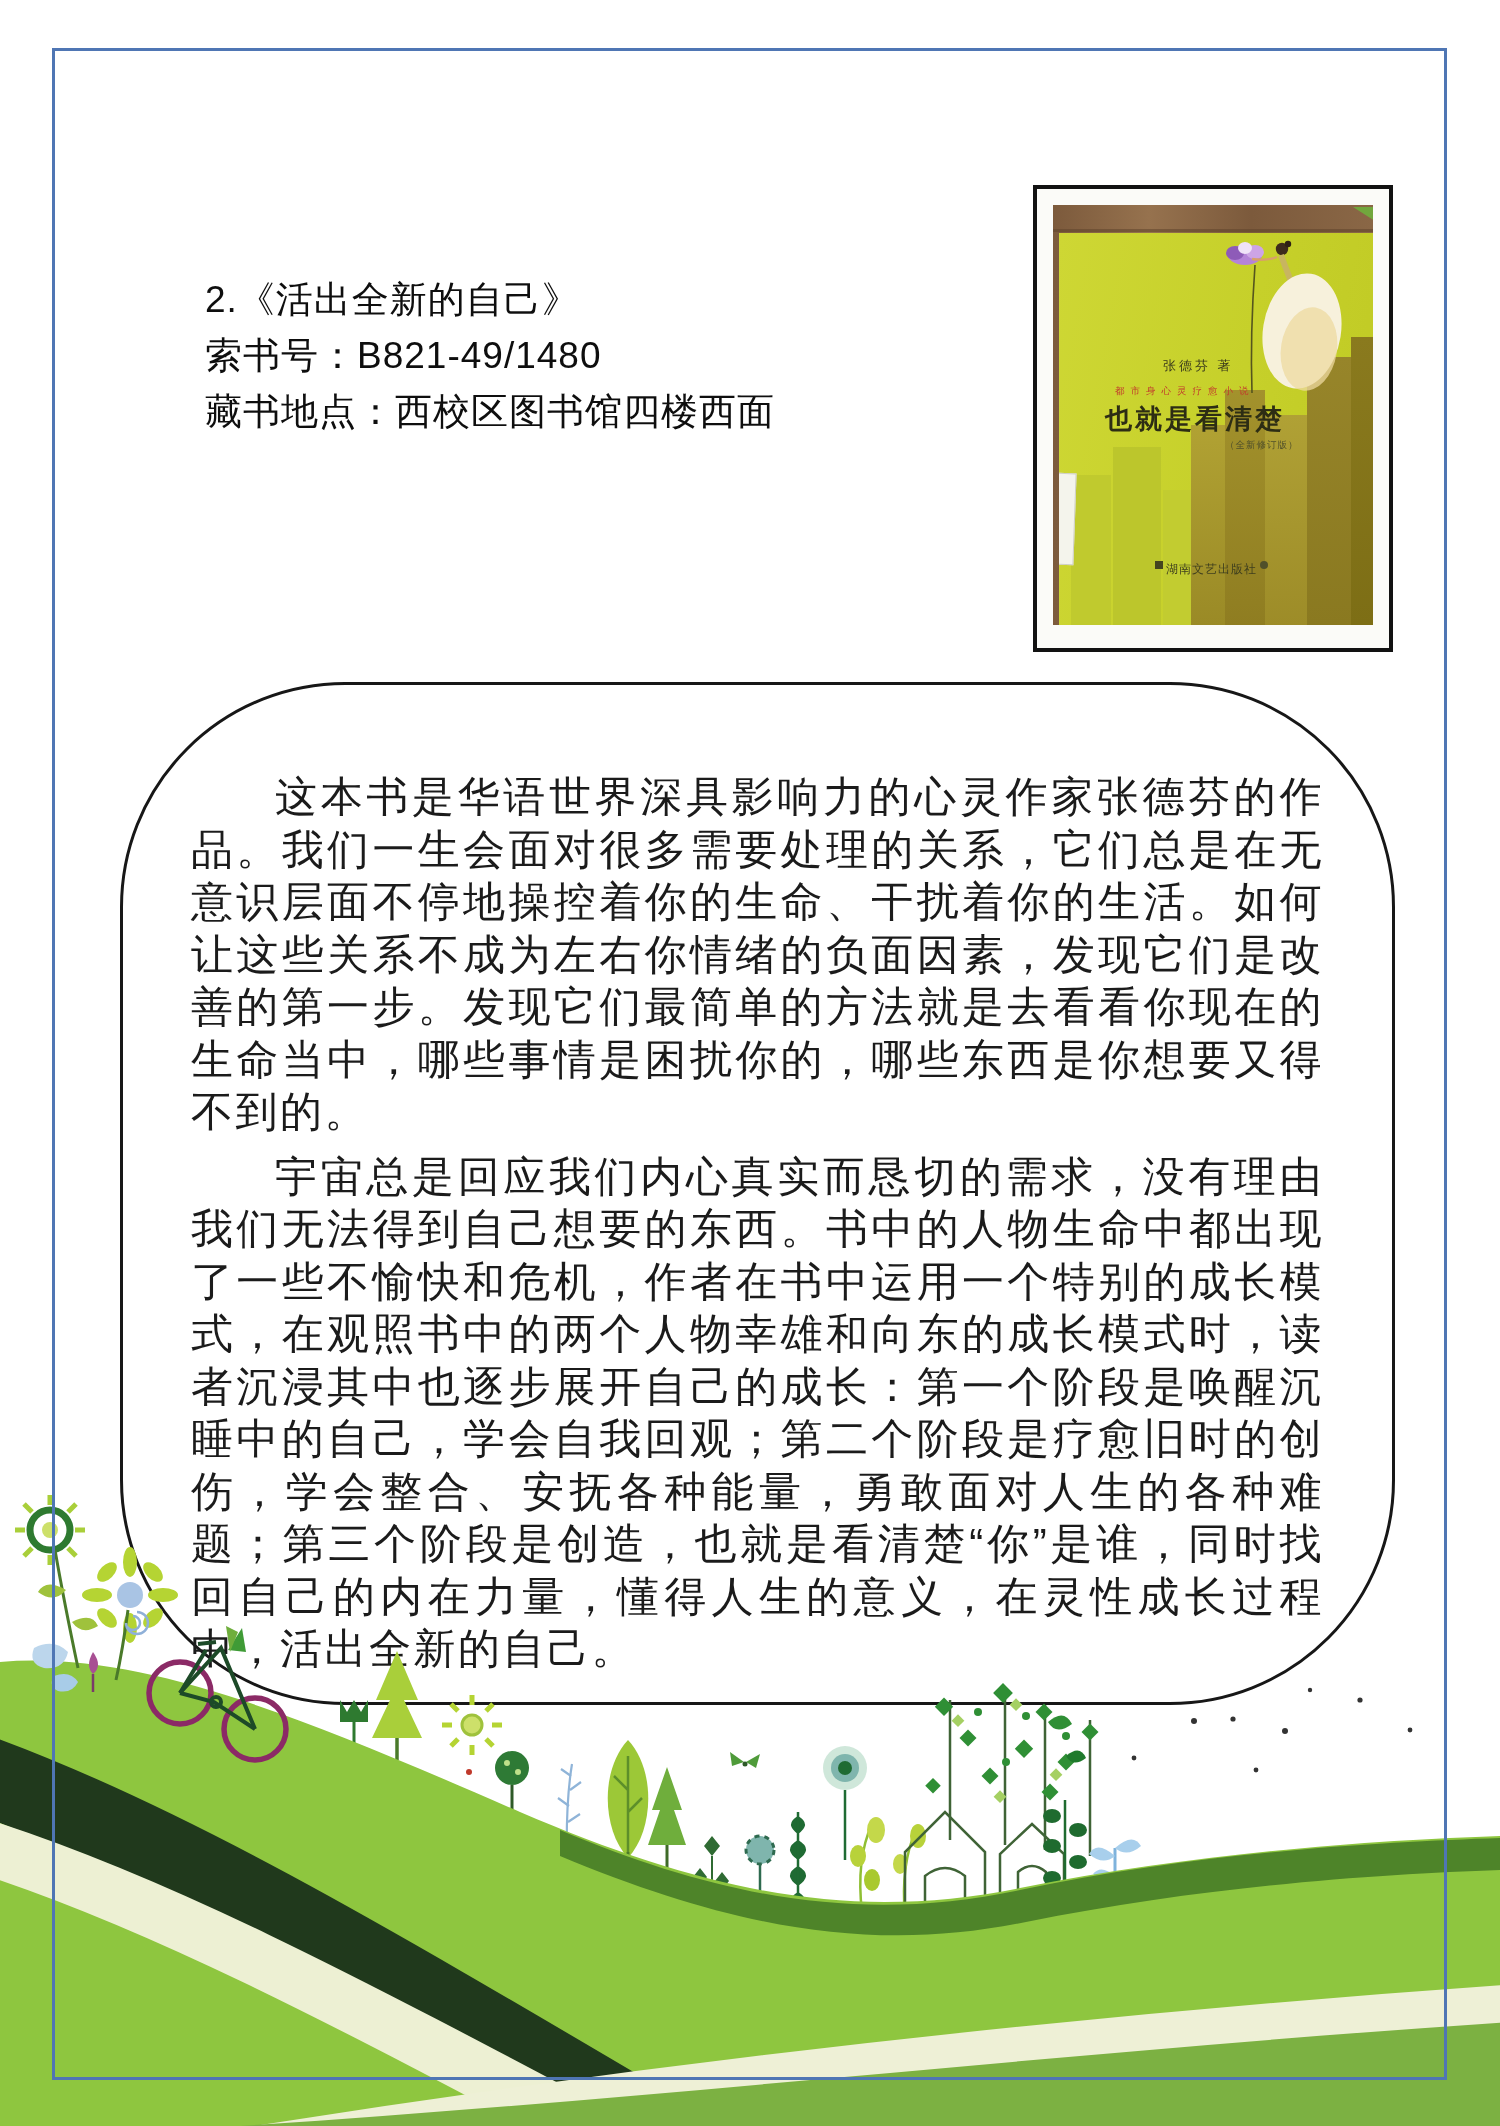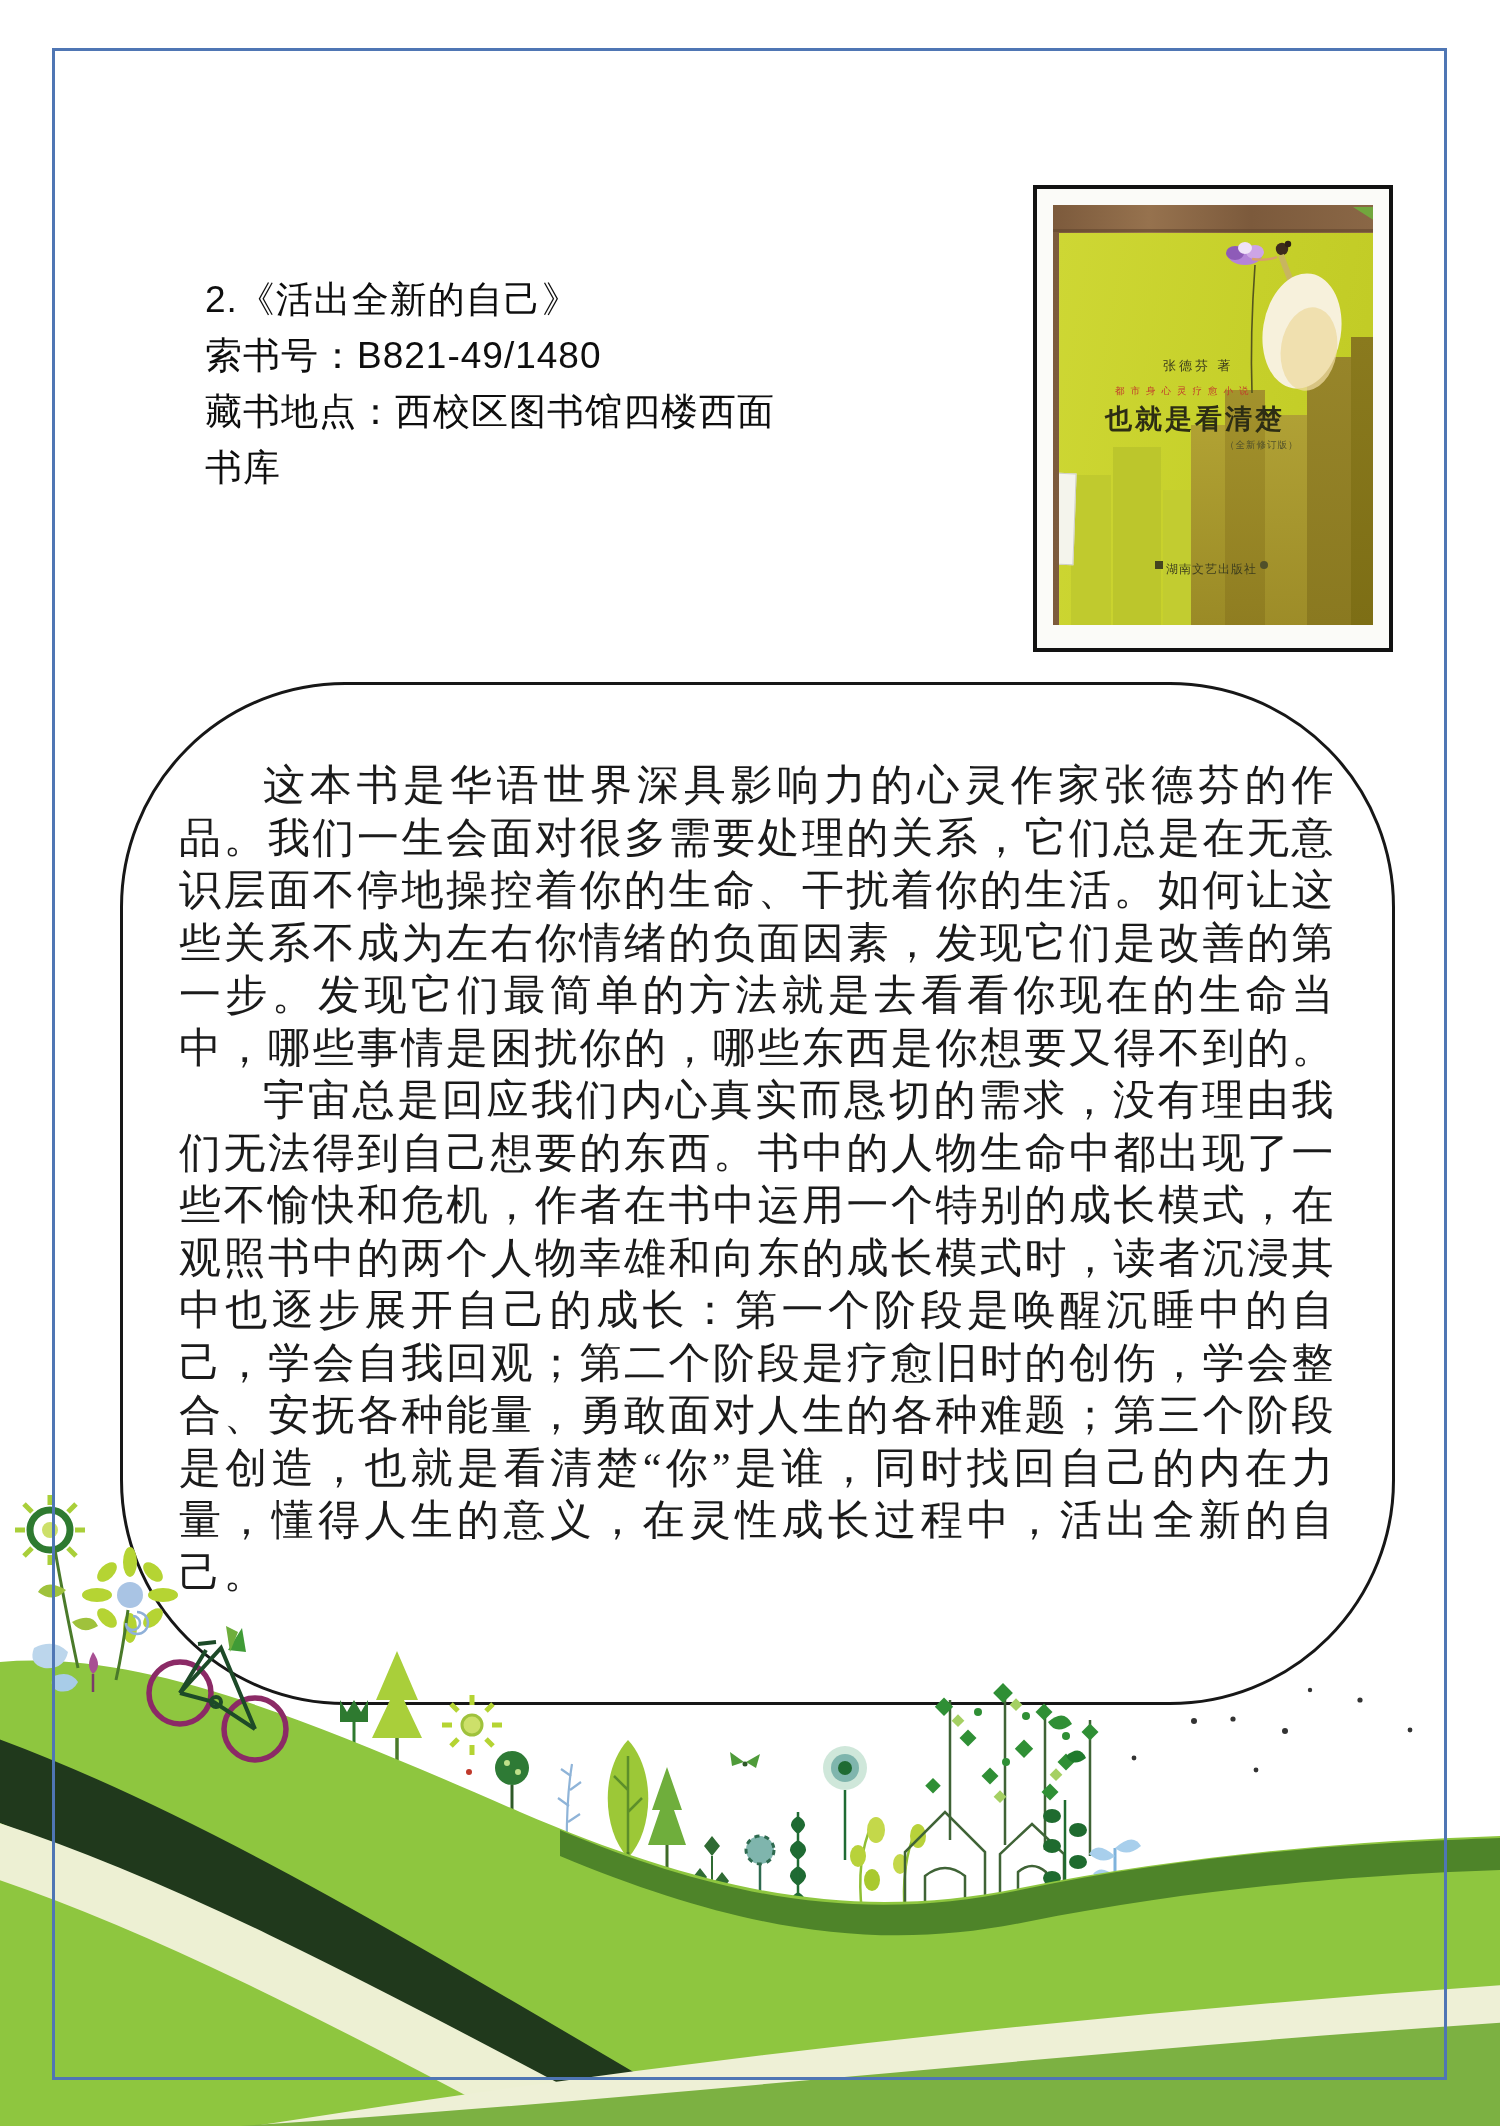--- a/index.html
+++ b/index.html
@@ -32,36 +32,35 @@
                    display:flex;align-items:flex-start;gap:3px;}
   .pub-logo{display:inline-block;width:8px;height:8px;background:#44441f;}
   .pub-logo.round{border-radius:50%;background:#50502a;}
   .spine-label{position:absolute;left:-6px;top:240px;width:20px;height:90px;background:#f4f4ec;
                border:1px solid #cfcfc5;transform:rotate(2deg);}
   .girl-svg{position:absolute;left:0;top:0;pointer-events:none;}
   
   .bubble{position:absolute;left:120px;top:682px;width:1275px;height:1023px;z-index:10;
           box-sizing:border-box;background:#ffffff;border:3.5px solid #171717;border-radius:225px;
           padding:74px 56px 0 56px;}
-  .bubble p{margin:0;text-indent:2em;font-family:Liberation Serif, serif;
+  .bubble p{margin:12px;text-indent:2em;font-family:Liberation Sans, sans-serif;
             font-size:42px;line-height:52.5px;letter-spacing:2.5px;color:#1b1b1b;
             text-align:justify;}
   
   .footer-art{position:absolute;left:0;top:1420px;width:1500px;height:706px;z-index:20;}
 </style>
 </head>
 <body>
 
 <div class="page">
 
   <div class="header-block">
     <div>2.《活出全新的自己》</div>
     <div>索书号：B821-49/1480</div>
     <div>藏书地点：西校区图书馆四楼西面</div>
-    <div>书库</div>
   </div>
 
   <div class="book-photo">
     <div class="photo-inner">
       <div class="wood-streak"></div>
       <div class="green-sliver"></div>
       <div class="book-cover">
 
         <div class="bld" style="left:12px;width:40px;height:150px;background:#c0ca2e;"></div>
         <div class="bld" style="left:54px;width:48px;height:178px;background:#bcc62c;"></div>

